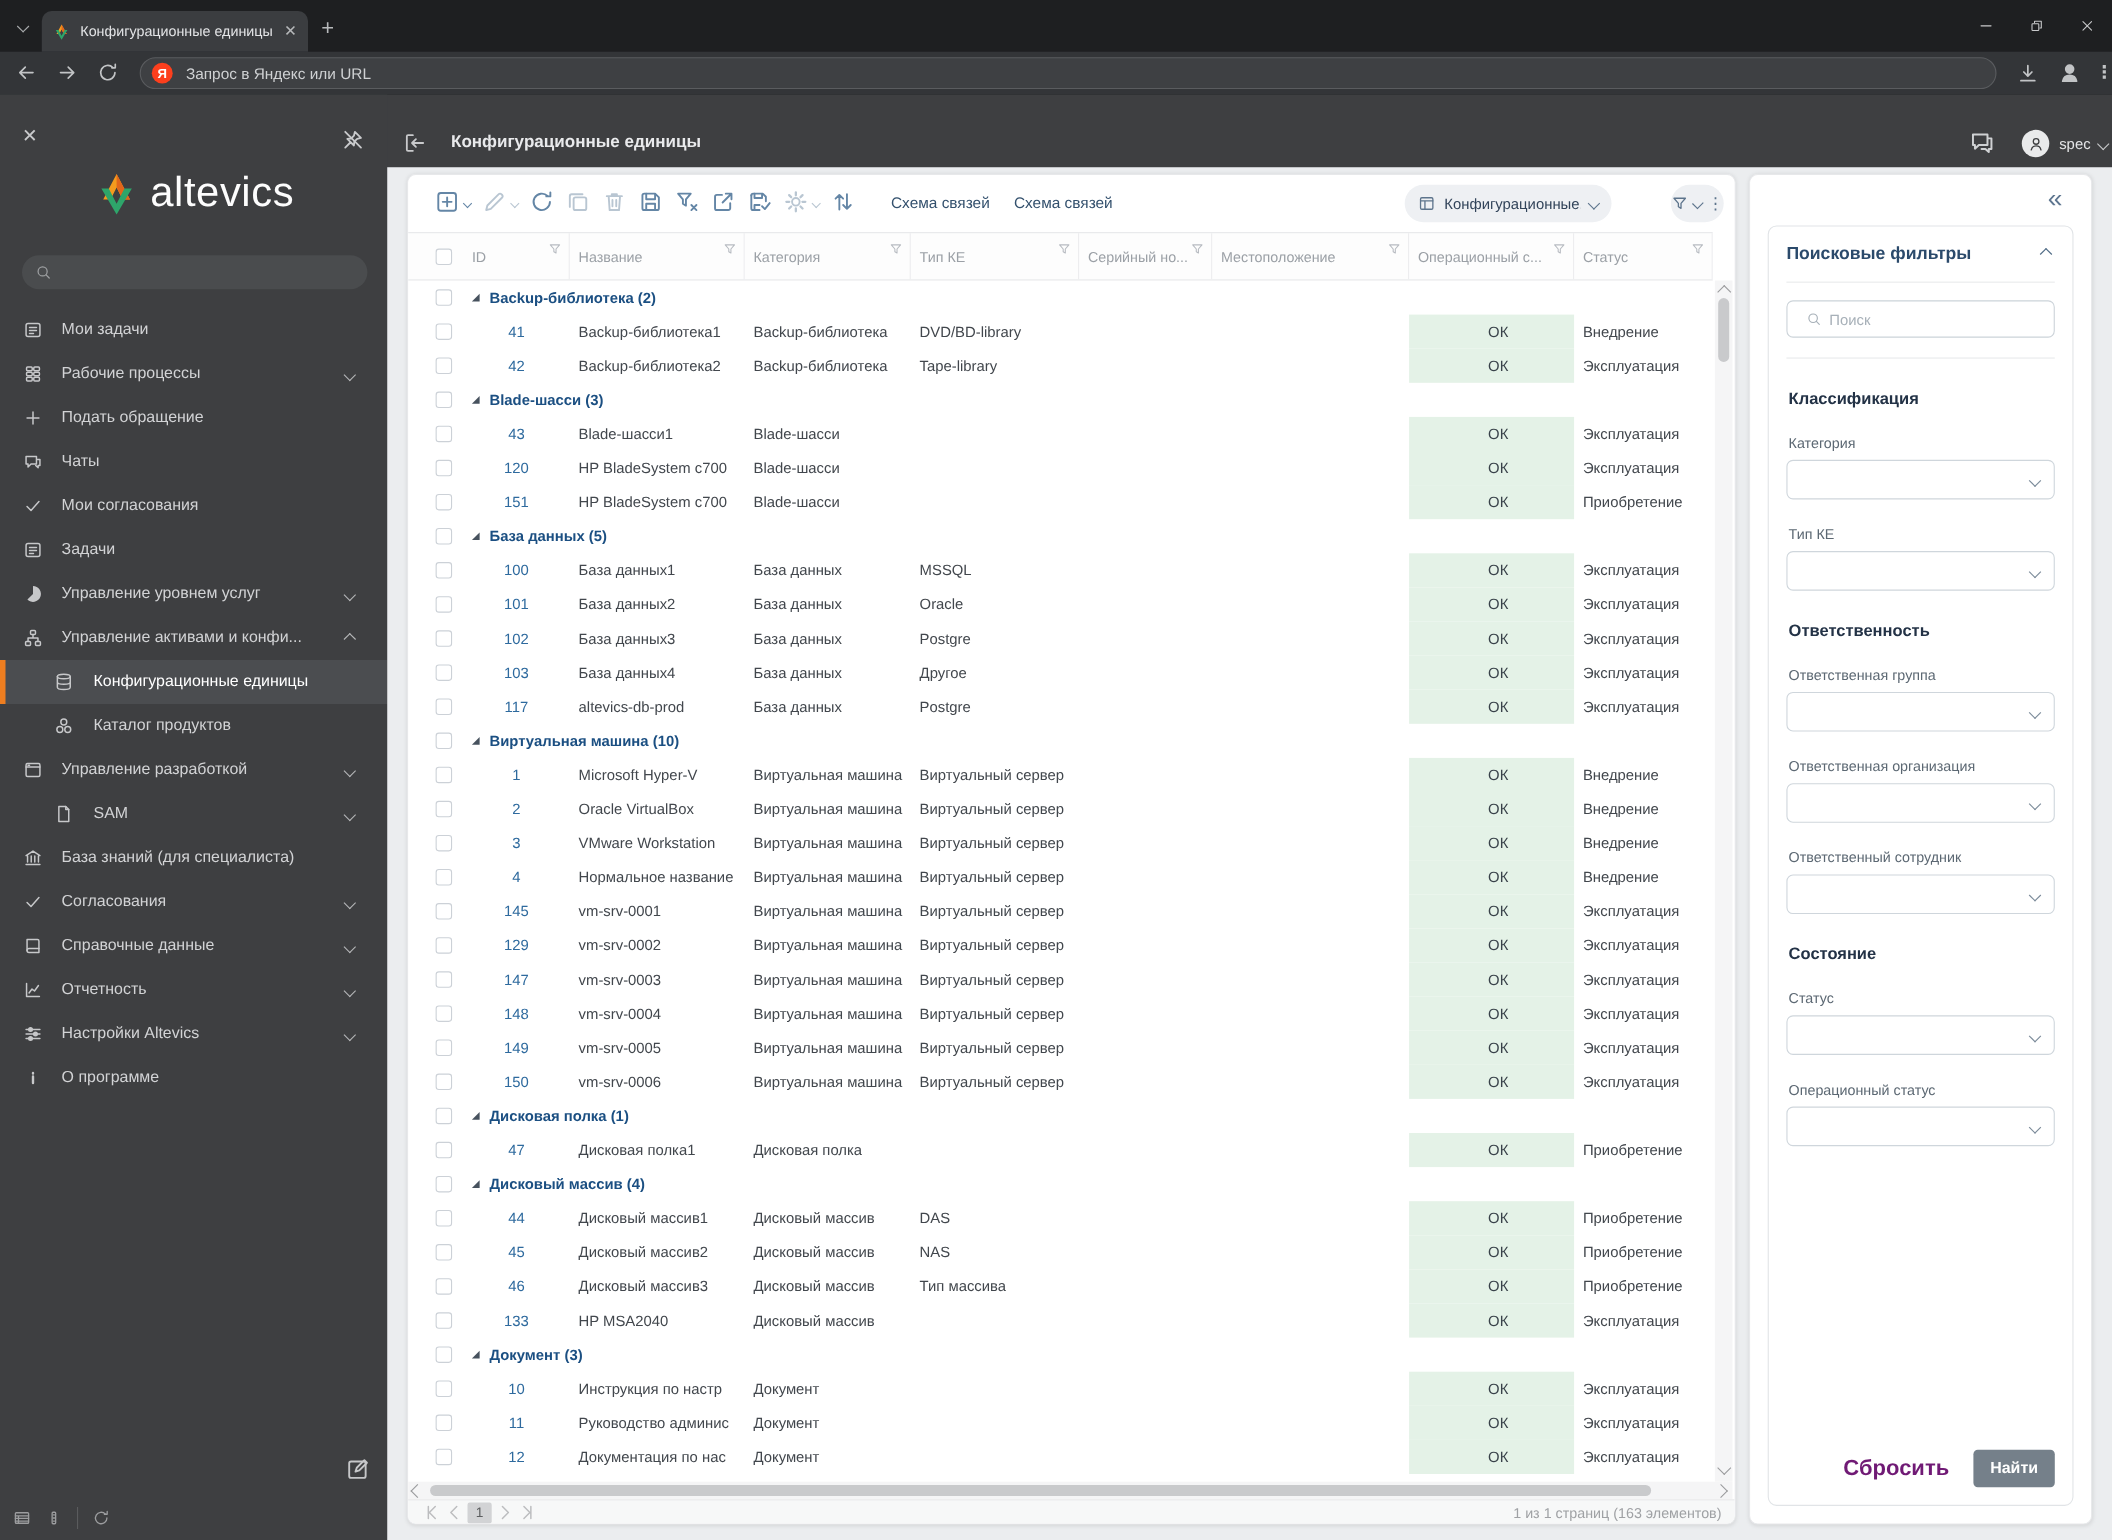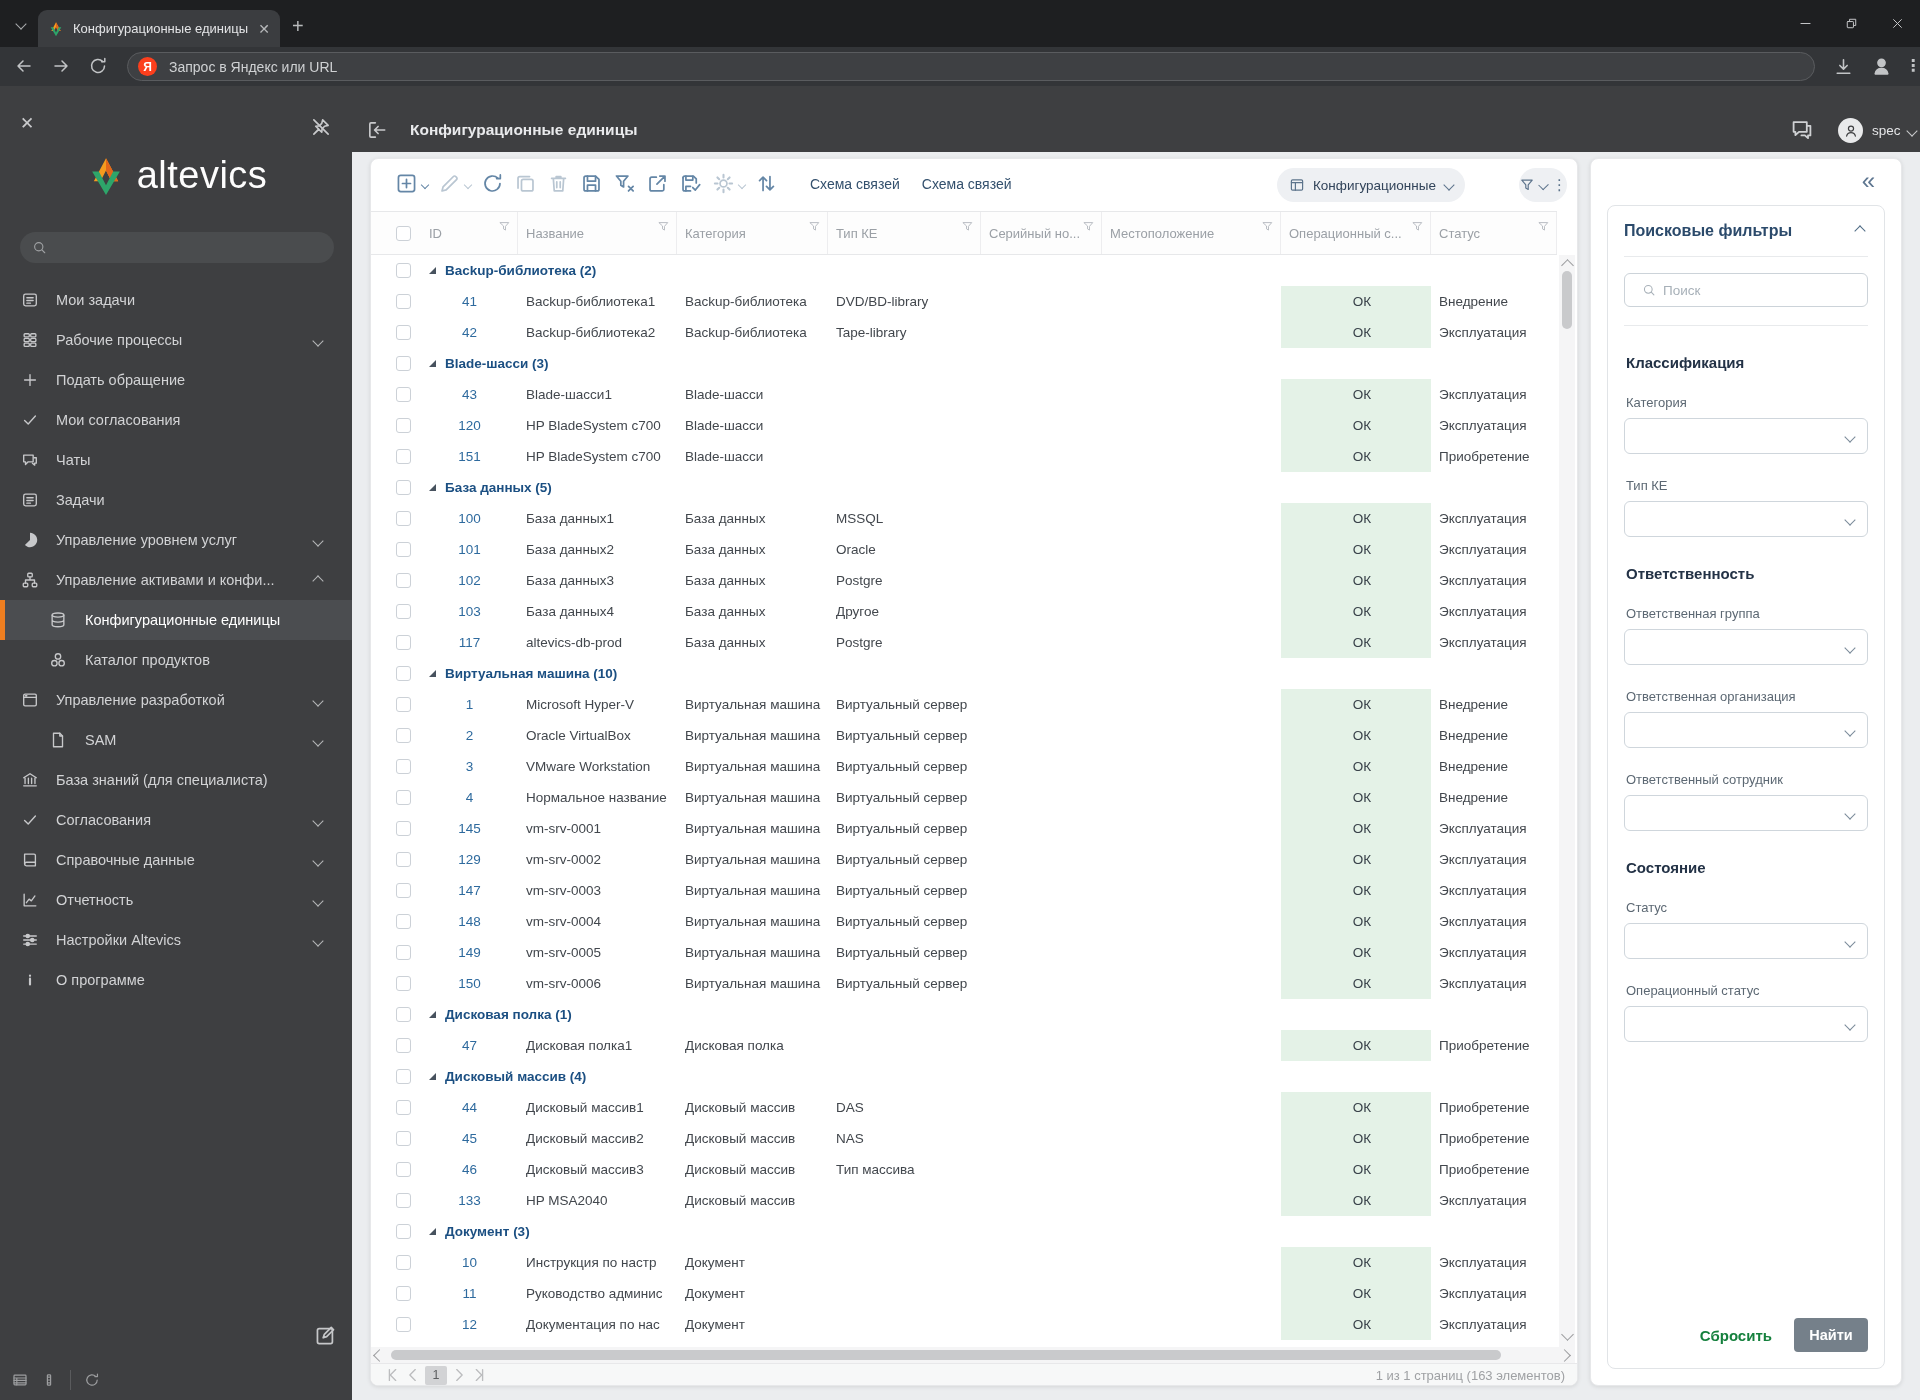--- a/index.html
+++ b/index.html
@@ -122,21 +122,21 @@
   .fchev{color:#4f6b85;margin-right:4px;}
   .fsearch{margin-top:16px;height:34px;border:1px solid #ccd3d9;border-radius:6px;display:flex;align-items:center;box-sizing:border-box;padding-left:10px;color:#a7b0b8;}
   .fsearch .icon{width:14px;height:14px;}
   .fsearch span{font-size:13.5px;margin-left:7px;}
   .fdiv{height:1px;background:#e8eaec;margin-top:18px;}
   .fsection-title{margin:28px 0 0 2px;font-size:15px;font-weight:bold;color:#233246;}
   .ffield-label{margin:24px 0 0 2px;font-size:13px;color:#5c6873;}
   .fselect{position:relative;margin-top:8px;height:36px;border:1px solid #cfd6dc;border-radius:6px;box-sizing:border-box;}
   .fselect .chev{position:absolute;right:13px;top:14px;color:#7a8a99;}
   .fbuttons{position:absolute;right:16px;bottom:16px;display:flex;align-items:center;gap:22px;}
-  .freset{font-size:15px;font-weight:bold;color:#15803d;}
+  .freset{font-size:20px;font-weight:bold;color:#701a75;}
   .ffind{min-width:74px;height:34px;background:var(--findbg,#75808a);color:#fff;font-size:14.5px;font-weight:bold;border-radius:4px;display:flex;align-items:center;justify-content:center;padding:0 14px;box-sizing:border-box;}
 </style>
 </head>
 <body>
 
 <div class="stage">
 
   <div class="tabbar">
     <div class="tabsearch">
         <span class="chev"></span>
@@ -292,33 +292,33 @@
           <span class="icon">
             <svg viewBox="0 0 20 20">
               <path d="M10 4v12M4 10h12"></path>
             </svg>
           </span>
           <span class="mlabel">Подать обращение</span>
         </div>
         <div class="mitem">
           <span class="icon">
             <svg viewBox="0 0 20 20">
-              <path d="M4 10.5l4 4 8-9"></path>
-            </svg>
-          </span>
-          <span class="mlabel">Мои согласования</span>
-        </div>
-        <div class="mitem">
-          <span class="icon">
-            <svg viewBox="0 0 20 20">
               <path d="M3 4.5h10.5V12H8l-3 3v-3H3z"></path>
               <path d="M14.5 7.5H17v6h-1.8v2.2l-2.5-2.2"></path>
             </svg>
           </span>
           <span class="mlabel">Чаты</span>
+        </div>
+        <div class="mitem">
+          <span class="icon">
+            <svg viewBox="0 0 20 20">
+              <path d="M4 10.5l4 4 8-9"></path>
+            </svg>
+          </span>
+          <span class="mlabel">Мои согласования</span>
         </div>
         <div class="mitem">
           <span class="icon">
             <svg viewBox="0 0 20 20">
               <rect x="3" y="3.5" width="14" height="13" rx="2"></rect>
               <path d="M6.5 7.5h7M6.5 10.5h7M6.5 13.5h4"></path>
             </svg>
           </span>
           <span class="mlabel">Задачи</span>
         </div>

